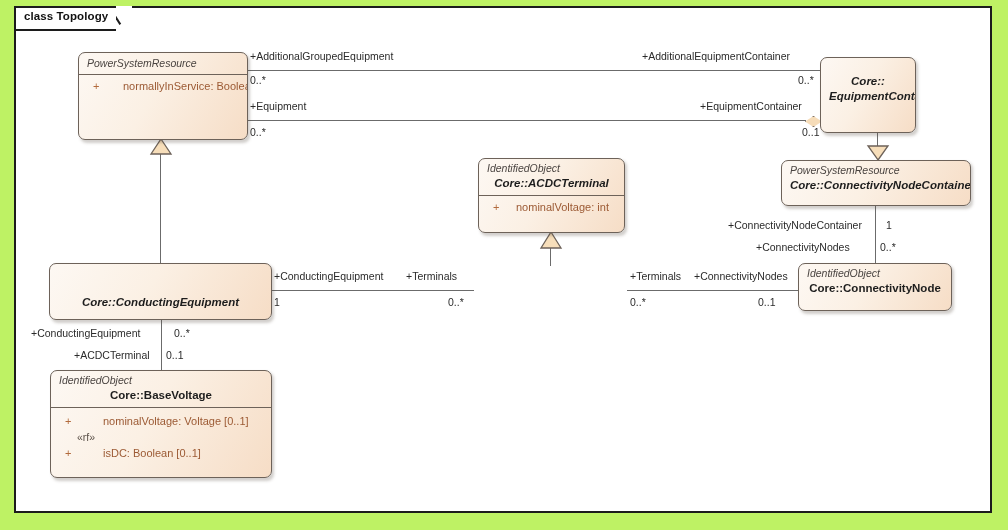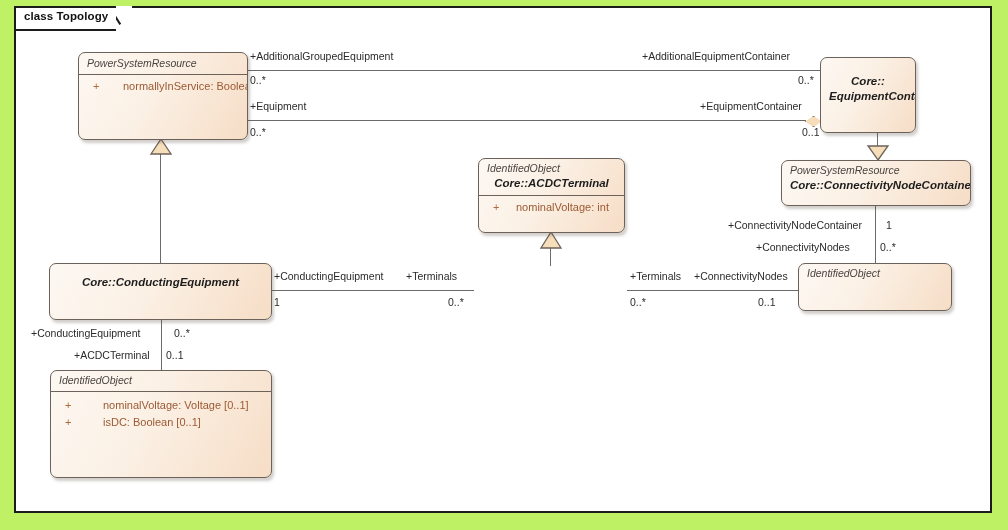--- a/index.html
+++ b/index.html
@@ -252,54 +252,59 @@
   <div class="uml-class" style="left:781px; top:160px; width:190px; height:46px;">
     <div class="uml-head" style="padding-top:2px;">
       <div class="uml-stereo">PowerSystemResource</div>
       <div class="uml-name abstract">Core::ConnectivityNodeContainer</div>
     </div>
   </div>
 
   <div class="uml-class" style="left:798px; top:263px; width:154px; height:48px;">
     <div class="uml-head" style="padding-top:2px;">
       <div class="uml-stereo">IdentifiedObject</div>
+      <div class="uml-name">Core::ConnectivityNode</div>
     </div>
   </div>
 
   <div class="uml-class" style="left:478px; top:158px; width:147px; height:75px;">
     <div class="uml-head" style="padding-top:2px;">
       <div class="uml-stereo">IdentifiedObject</div>
       <div class="uml-name abstract">Core::ACDCTerminal</div>
     </div>
     <div class="uml-divider"></div>
     <div class="uml-attrs">
       <div class="uml-attr" style="padding-left:33px;">
         <span class="vis">+</span>
         <span>nominalVoltage: int</span>
       </div>
     </div>
   </div>
 
 
   <div class="uml-class" style="left:49px; top:263px; width:223px; height:57px;">
-    <div class="uml-head" style="padding-top:10px;">
+    <div class="uml-head" style="padding-top:30px;">
       <div class="uml-name abstract">Core::ConductingEquipment</div>
     </div>
   </div>
 
   <div class="uml-class" style="left:50px; top:370px; width:222px; height:108px;">
     <div class="uml-head" style="padding-top:2px;">
       <div class="uml-stereo">IdentifiedObject</div>
+      <div class="uml-name">Core::BaseVoltage</div>
     </div>
     <div class="uml-divider"></div>
     <div class="uml-attrs" style="padding-top:5px;">
       <div class="uml-attr" style="padding-left:48px;">
         <span class="vis">+</span>
         <span>nominalVoltage: Voltage [0..1]</span>
       </div>
+      <div class="uml-attr stereo-line">
+        <span>«rf»</span>
+      </div>
       <div class="uml-attr" style="padding-left:48px;">
         <span class="vis">+</span>
         <span>isDC: Boolean [0..1]</span>
       </div>
     </div>
   </div>
 
 </div>
 
 </body></html>

